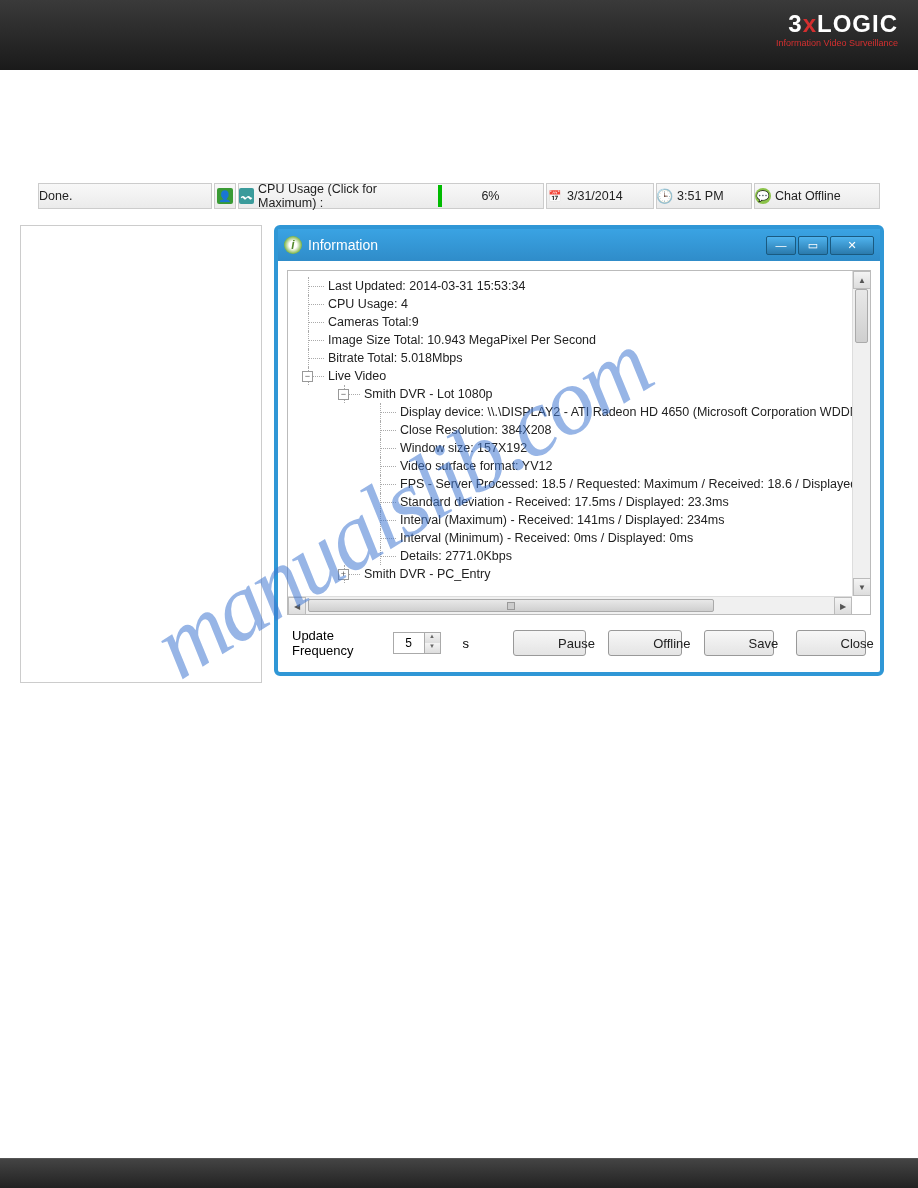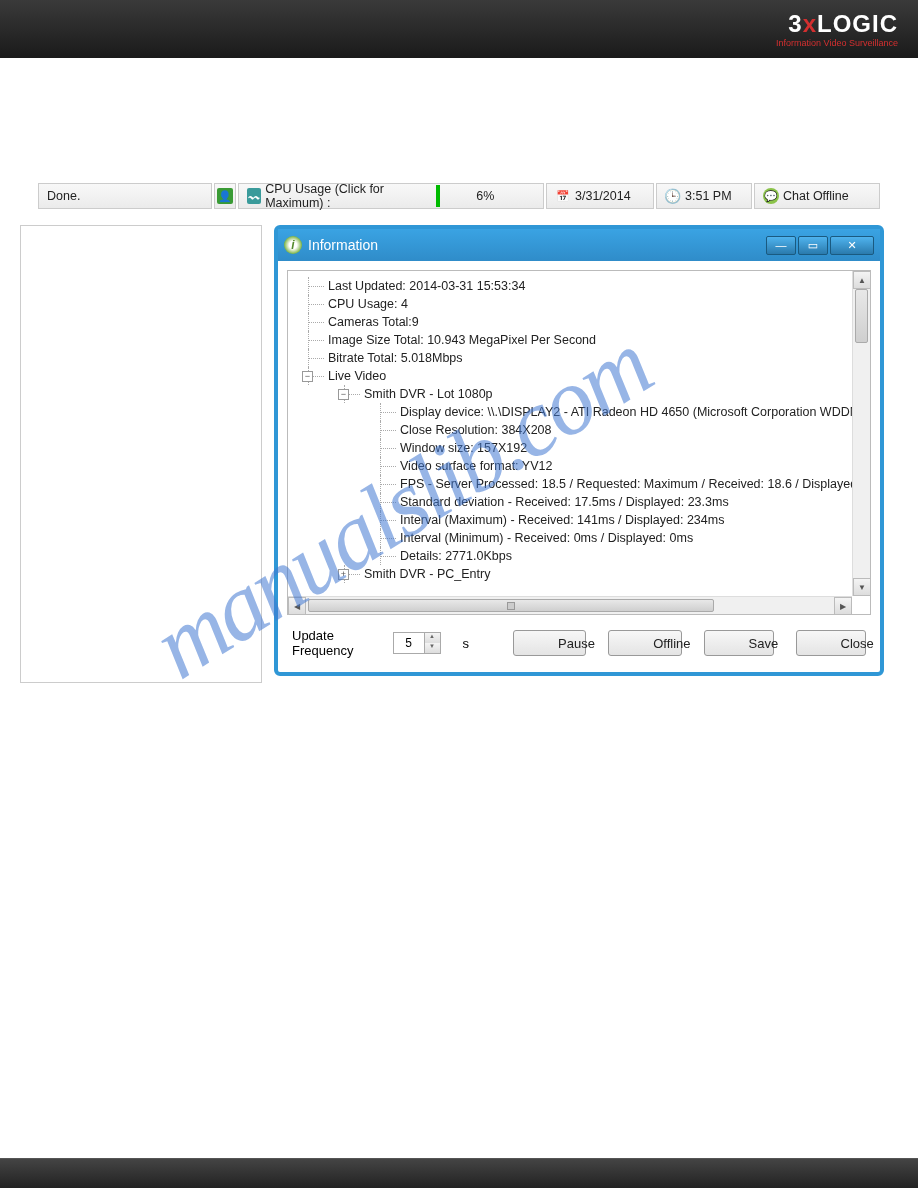--- a/index.html
+++ b/index.html
@@ -1,25 +1,25 @@
 <!DOCTYPE html>
 <html><head>
 <meta charset="utf-8">
 <style>
 * { box-sizing: border-box; margin: 0; padding: 0; }
 body { width: 918px; height: 1188px; font-family: "Segoe UI", Tahoma, sans-serif; font-size: 13px; background: #fff; position: relative; overflow: hidden; }
 
-.top-header { height: 58px; background: linear-gradient(180deg, #3a3a3a 0%, #2a2a2a 50%, #1a1a1a 100%); position: relative; display: flex; justify-content: flex-end; align-items: flex-start; padding: 10px 20px 0 0; }
+.top-header { height: 70px; background: linear-gradient(180deg, #3a3a3a 0%, #2a2a2a 50%, #1a1a1a 100%); position: relative; display: flex; justify-content: flex-end; align-items: flex-start; padding: 10px 20px 0 0; }
 .top-header .logo { text-align: right; }
 .top-header .logo .brand { color: #fff; font-weight: bold; font-size: 24px; letter-spacing: 1px; }
 .top-header .logo .brand .x { color: #d32f2f; }
 .top-header .logo .tag { color: #d32f2f; font-size: 9px; }
 
 .status-bar { position: absolute; top: 183px; left: 38px; width: 846px; height: 26px; display: flex; }
-.status-bar .cell { border: 1px solid #ccc; background: linear-gradient(180deg,#f8f8f8,#ebebeb); display: flex; align-items: center; padding: 0 8px; font-size: 12.5px; color: #222; margin-right: 2px; gap: 4px; }
+.status-bar .cell { border: 1px solid #ccc; background: linear-gradient(180deg,#f8f8f8,#ebebeb); display: flex; align-items: center; padding: 0 0; font-size: 12.5px; color: #222; margin-right: 2px; gap: 4px; }
 .status-bar .cell.done { flex: 0 0 174px; }
 .status-bar .cell.users { flex: 0 0 22px; padding: 0; justify-content: center; }
 .status-bar .cell.cpu { flex: 0 0 306px; }
 .status-bar .cell.date { flex: 0 0 108px; }
 .status-bar .cell.time { flex: 0 0 96px; }
 .status-bar .cell.chat { flex: 0 0 126px; }
 .progress-track { height:18px; width:112px; display:flex; align-items:center; position:relative; margin-left:auto; }
 .progress-mark { width:4px; height:22px; background:#0b0; position:absolute; left:0; top:-2px; }
 .progress-val { margin: 0 auto; }
 

